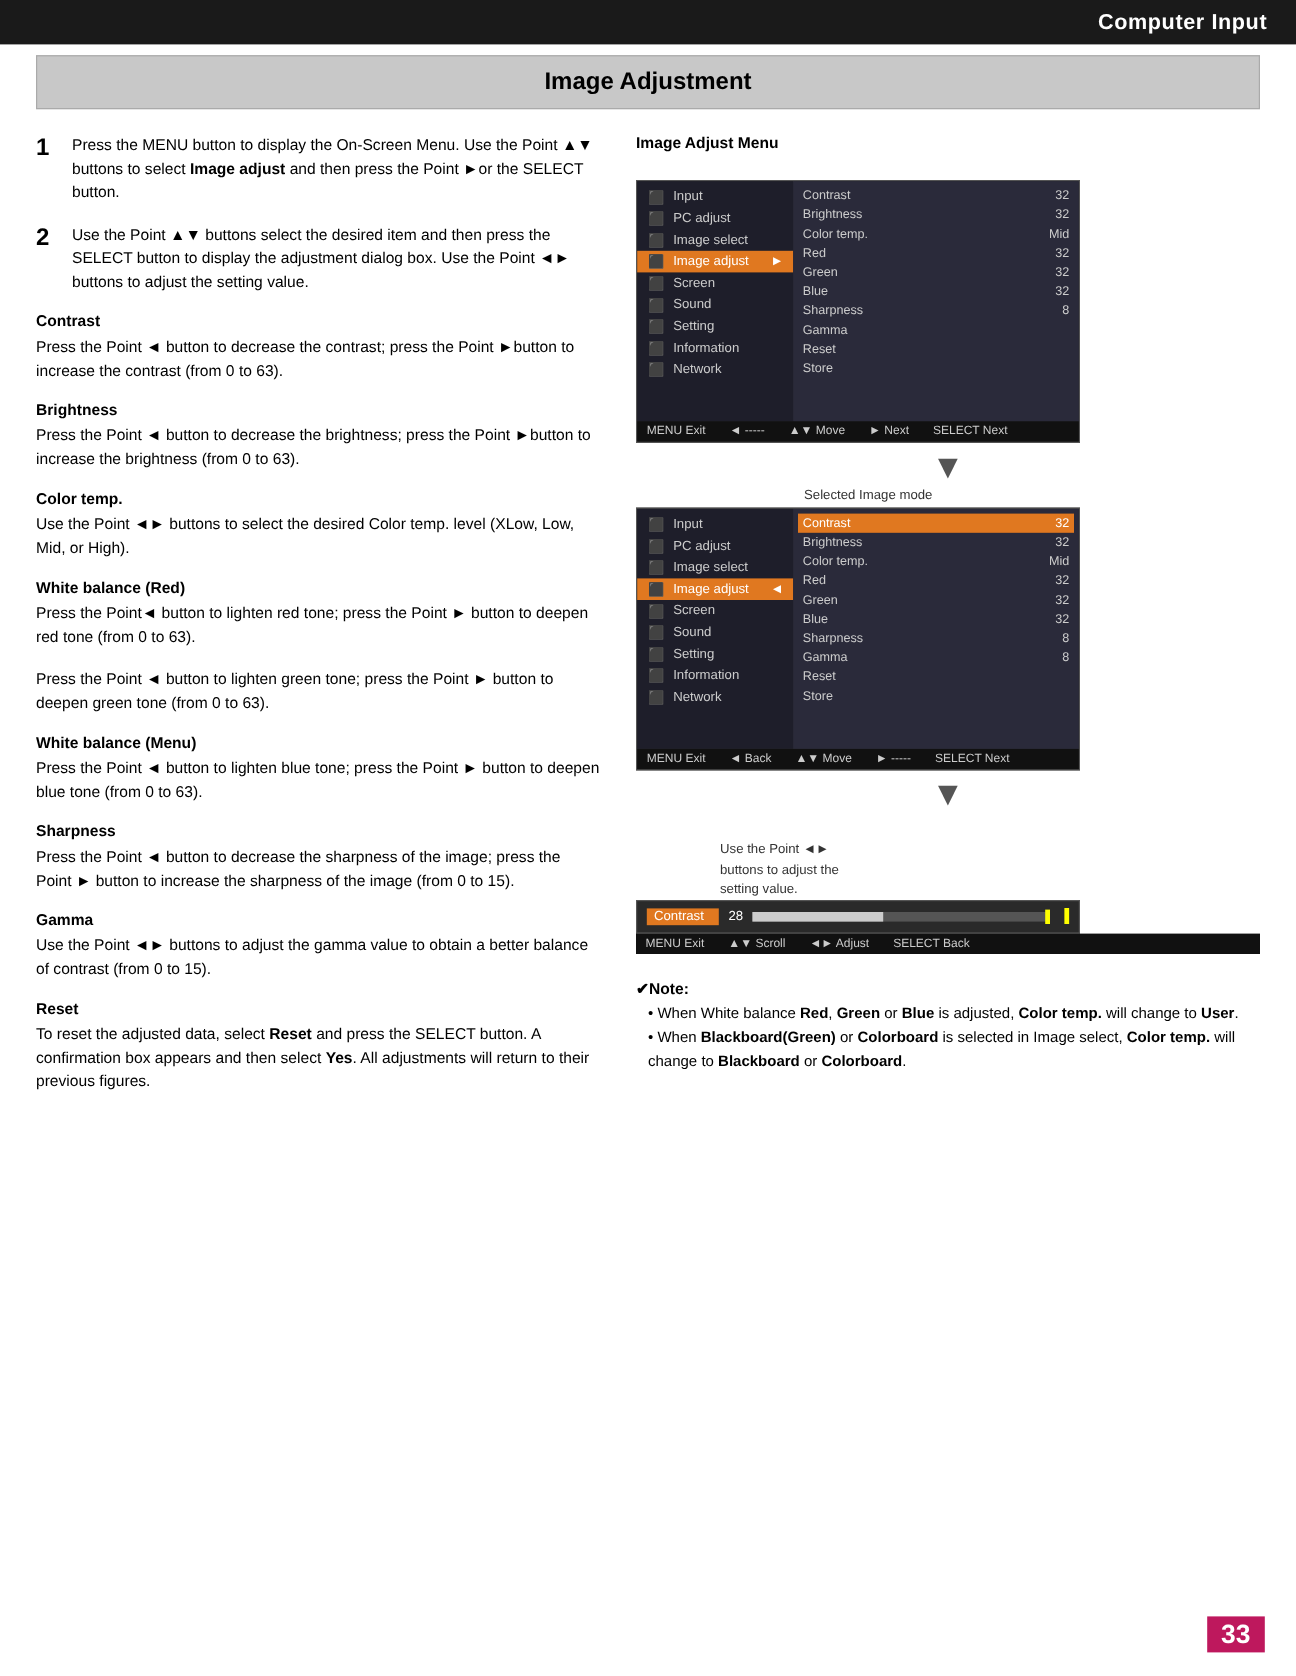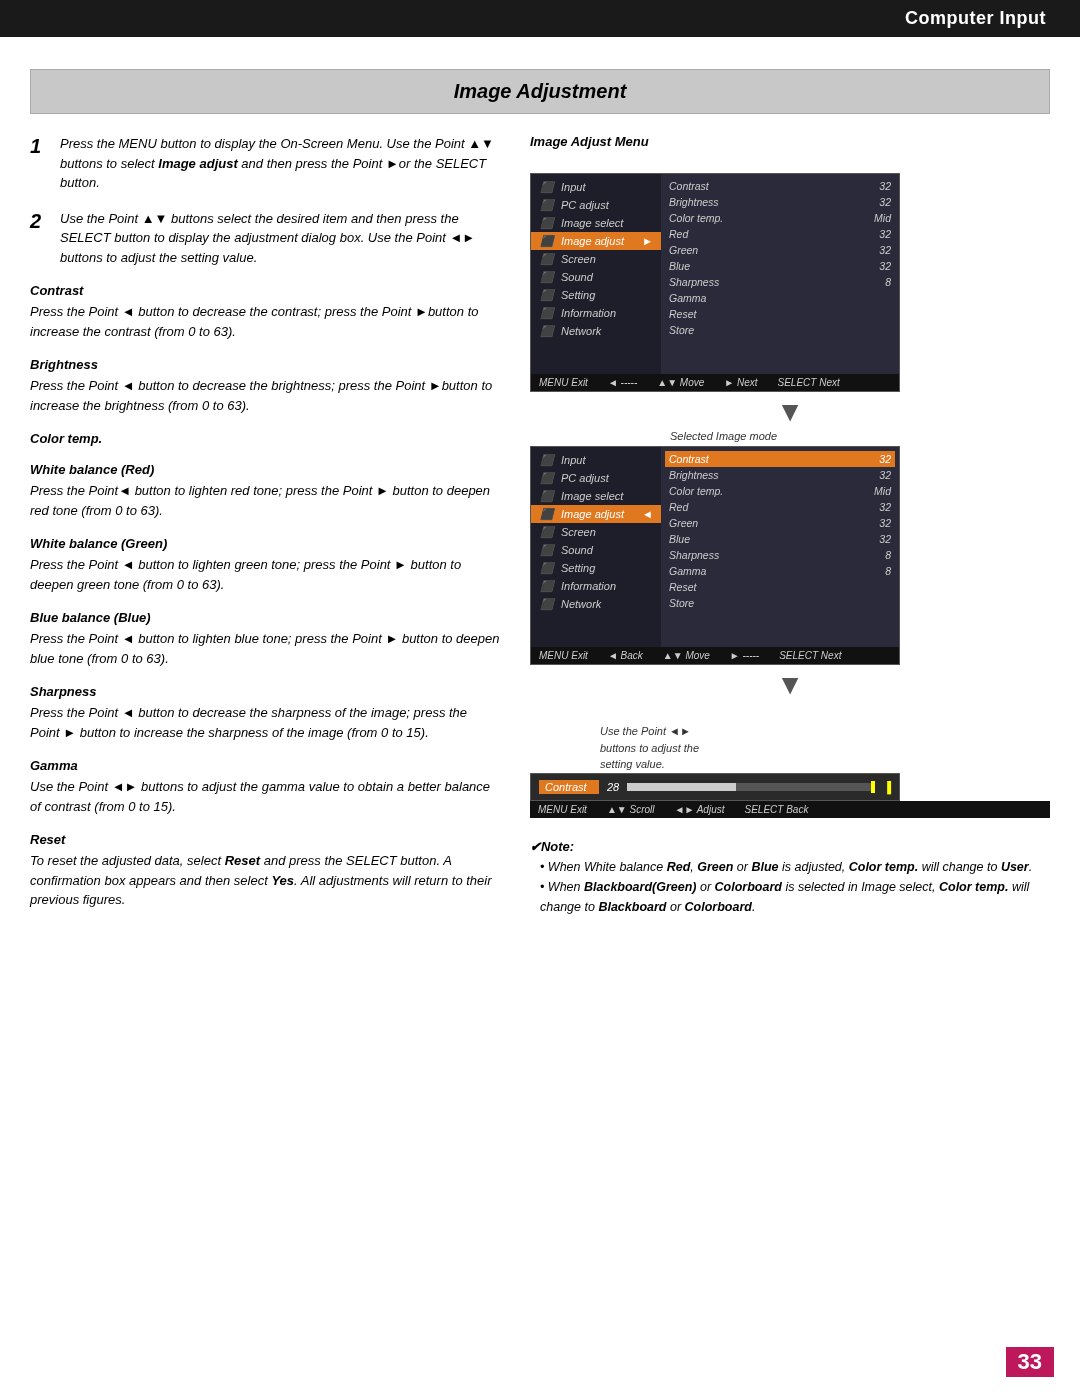--- a/index.html
+++ b/index.html
@@ -11,30 +11,29 @@
       width: 1080px;
       min-height: 1397px;
       position: relative;
     }
 
     
     .top-header {
       background: #1a1a1a;
       color: #fff;
       text-align: right;
-      padding: 8px 34px;
+      padding: 8px 24px;
       font-size: 18px;
       font-weight: bold;
       letter-spacing: 0.5px;
     }
 
     
     .page-content {
-      padding: 32px 30px 40px 30px;
-      font-style: italic;
+      padding: 9px 30px 40px 30px;
     }
 
     
     .section-title {
       background: #c8c8c8;
       text-align: center;
       font-size: 20px;
       font-weight: bold;
       padding: 10px;
       margin-bottom: 20px;
@@ -319,34 +318,34 @@
         <div class="sub-body">Press the Point ◄ button to decrease the contrast; press the Point ►button to increase the contrast (from 0 to 63).</div>
       </div>
 
       <div class="sub-section">
         <div class="sub-title">Brightness</div>
         <div class="sub-body">Press the Point ◄ button to decrease the brightness; press the Point ►button to increase the brightness (from 0 to 63).</div>
       </div>
 
       <div class="sub-section">
         <div class="sub-title">Color temp.</div>
+        <div class="sub-body">Use the Point ◄► buttons to select the desired Color temp. level (XLow, Low, Mid, or High).</div>
       </div>
 
       <div class="sub-section">
         <div class="sub-title">White balance (Red)</div>
         <div class="sub-body">Press the Point◄ button to lighten red tone; press the Point ► button to deepen red tone (from 0 to 63).</div>
       </div>
 
       <div class="sub-section">
-        <div class="sub-title">White balance (Green)</div>
         <div class="sub-body">Press the Point ◄ button to lighten green tone; press the Point ► button to deepen green tone (from 0 to 63).</div>
       </div>
 
       <div class="sub-section">
-        <div class="sub-title">Blue balance (Blue)</div>
+        <div class="sub-title">White balance (Menu)</div>
         <div class="sub-body">Press the Point ◄ button to lighten blue tone; press the Point ► button to deepen blue tone (from 0 to 63).</div>
       </div>
 
       <div class="sub-section">
         <div class="sub-title">Sharpness</div>
         <div class="sub-body">Press the Point ◄ button to decrease the sharpness of the image; press the Point ► button to increase the sharpness of the image (from 0 to 15).</div>
       </div>
 
       <div class="sub-section">
         <div class="sub-title">Gamma</div>

